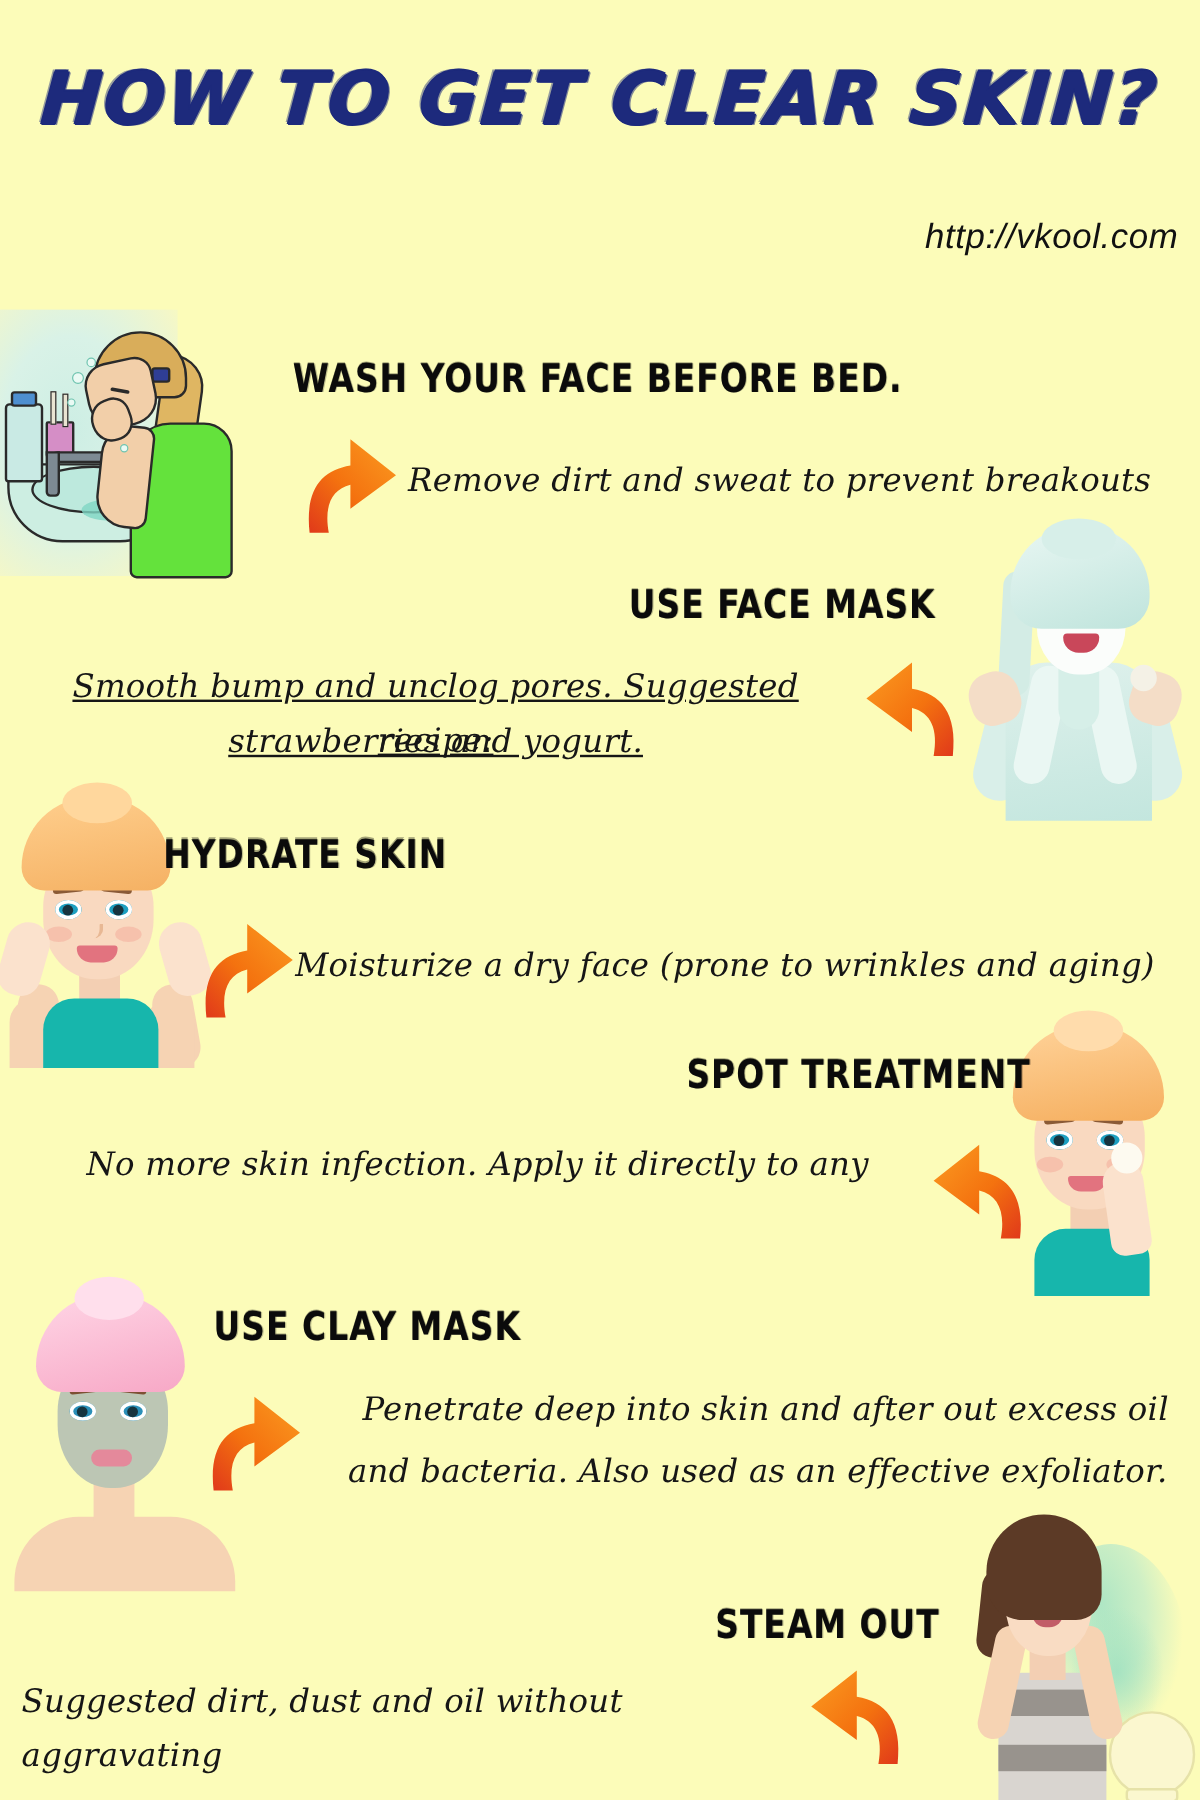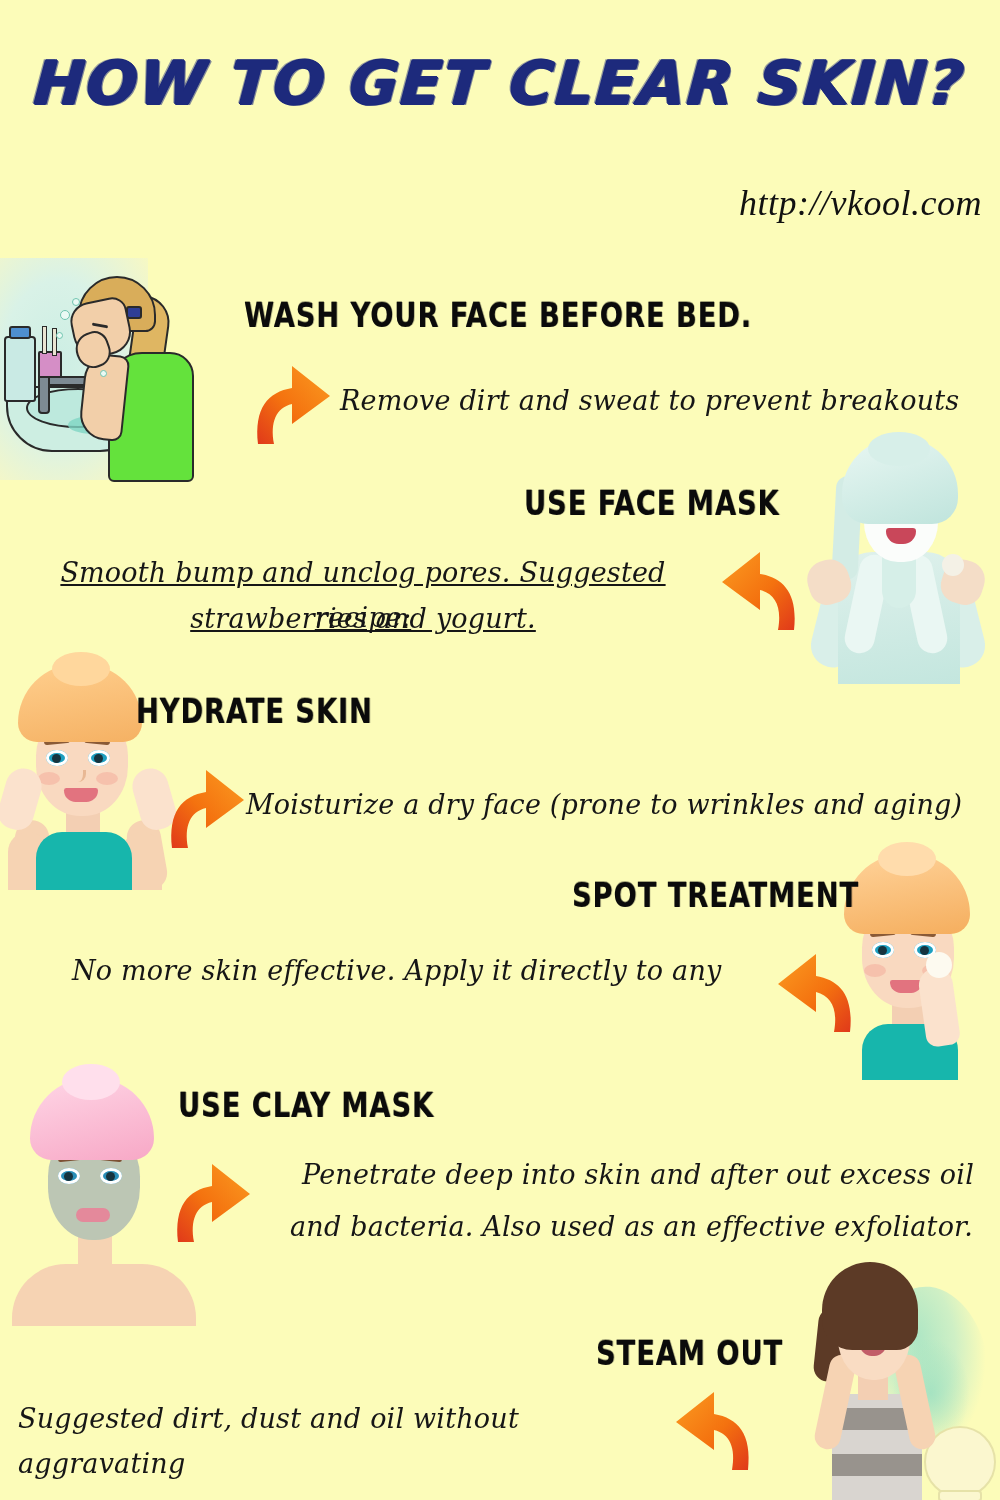--- a/index.html
+++ b/index.html
@@ -29,23 +29,23 @@
     text-shadow:
       1px 0 0 #1d2a7c, -1px 0 0 #1d2a7c,
       0 1px 0 #1d2a7c, 0 -1px 0 #1d2a7c,
       2px 1px 0 rgba(29,42,124,.55),
       -2px -1px 0 rgba(29,42,124,.45);
     white-space:nowrap;
   }
   .url {
     position:absolute;
     right:18px; top:182px;
-    font-family:Liberation Serif, serif;
+    font-family:Liberation Sans, sans-serif;
     font-style:italic;
-    font-size:36px;
+    font-size:29px;
     color:#111;
     letter-spacing:.5px;
   }
 
   
   .heading {
     position:absolute;
     font-family:"DejaVu Sans Condensed","DejaVu Sans", sans-serif;
     font-weight:bold;
     font-size:33px;
@@ -635,21 +635,21 @@
       <linearGradient id="ag4" x1="0" y1="1" x2="1" y2="0">
         <stop offset="0%" stop-color="#e0391a"></stop>
         <stop offset="45%" stop-color="#f4720f"></stop>
         <stop offset="100%" stop-color="#fb9c21"></stop>
       </linearGradient>
     </defs>
     <path d="M6 92 C2 56 16 40 40 36 L40 14 L78 44 L40 72 L40 52 C24 56 18 70 22 92 Z" fill="url(#ag4)"></path>
   </svg>
 
   <div class="heading" style="left:572px;top:876px;">SPOT TREATMENT</div>
-  <div class="body-text" style="left:72px;top:948px;width:700px;">No more skin effective. Apply it directly to any</div>
+  <div class="body-text" style="left:72px;top:948px;width:700px;">No more skin infection. Apply it directly to any</div>
 
   <div class="illus" id="lady-clay">
     <div class="shoulders"></div>
     <div class="neck"></div>
     <div class="face"></div>
     <div class="bang"></div>
     <div class="brow l"></div>
       <div class="brow r"></div>
     <div class="eye l"></div>
       <div class="eye r"></div>

